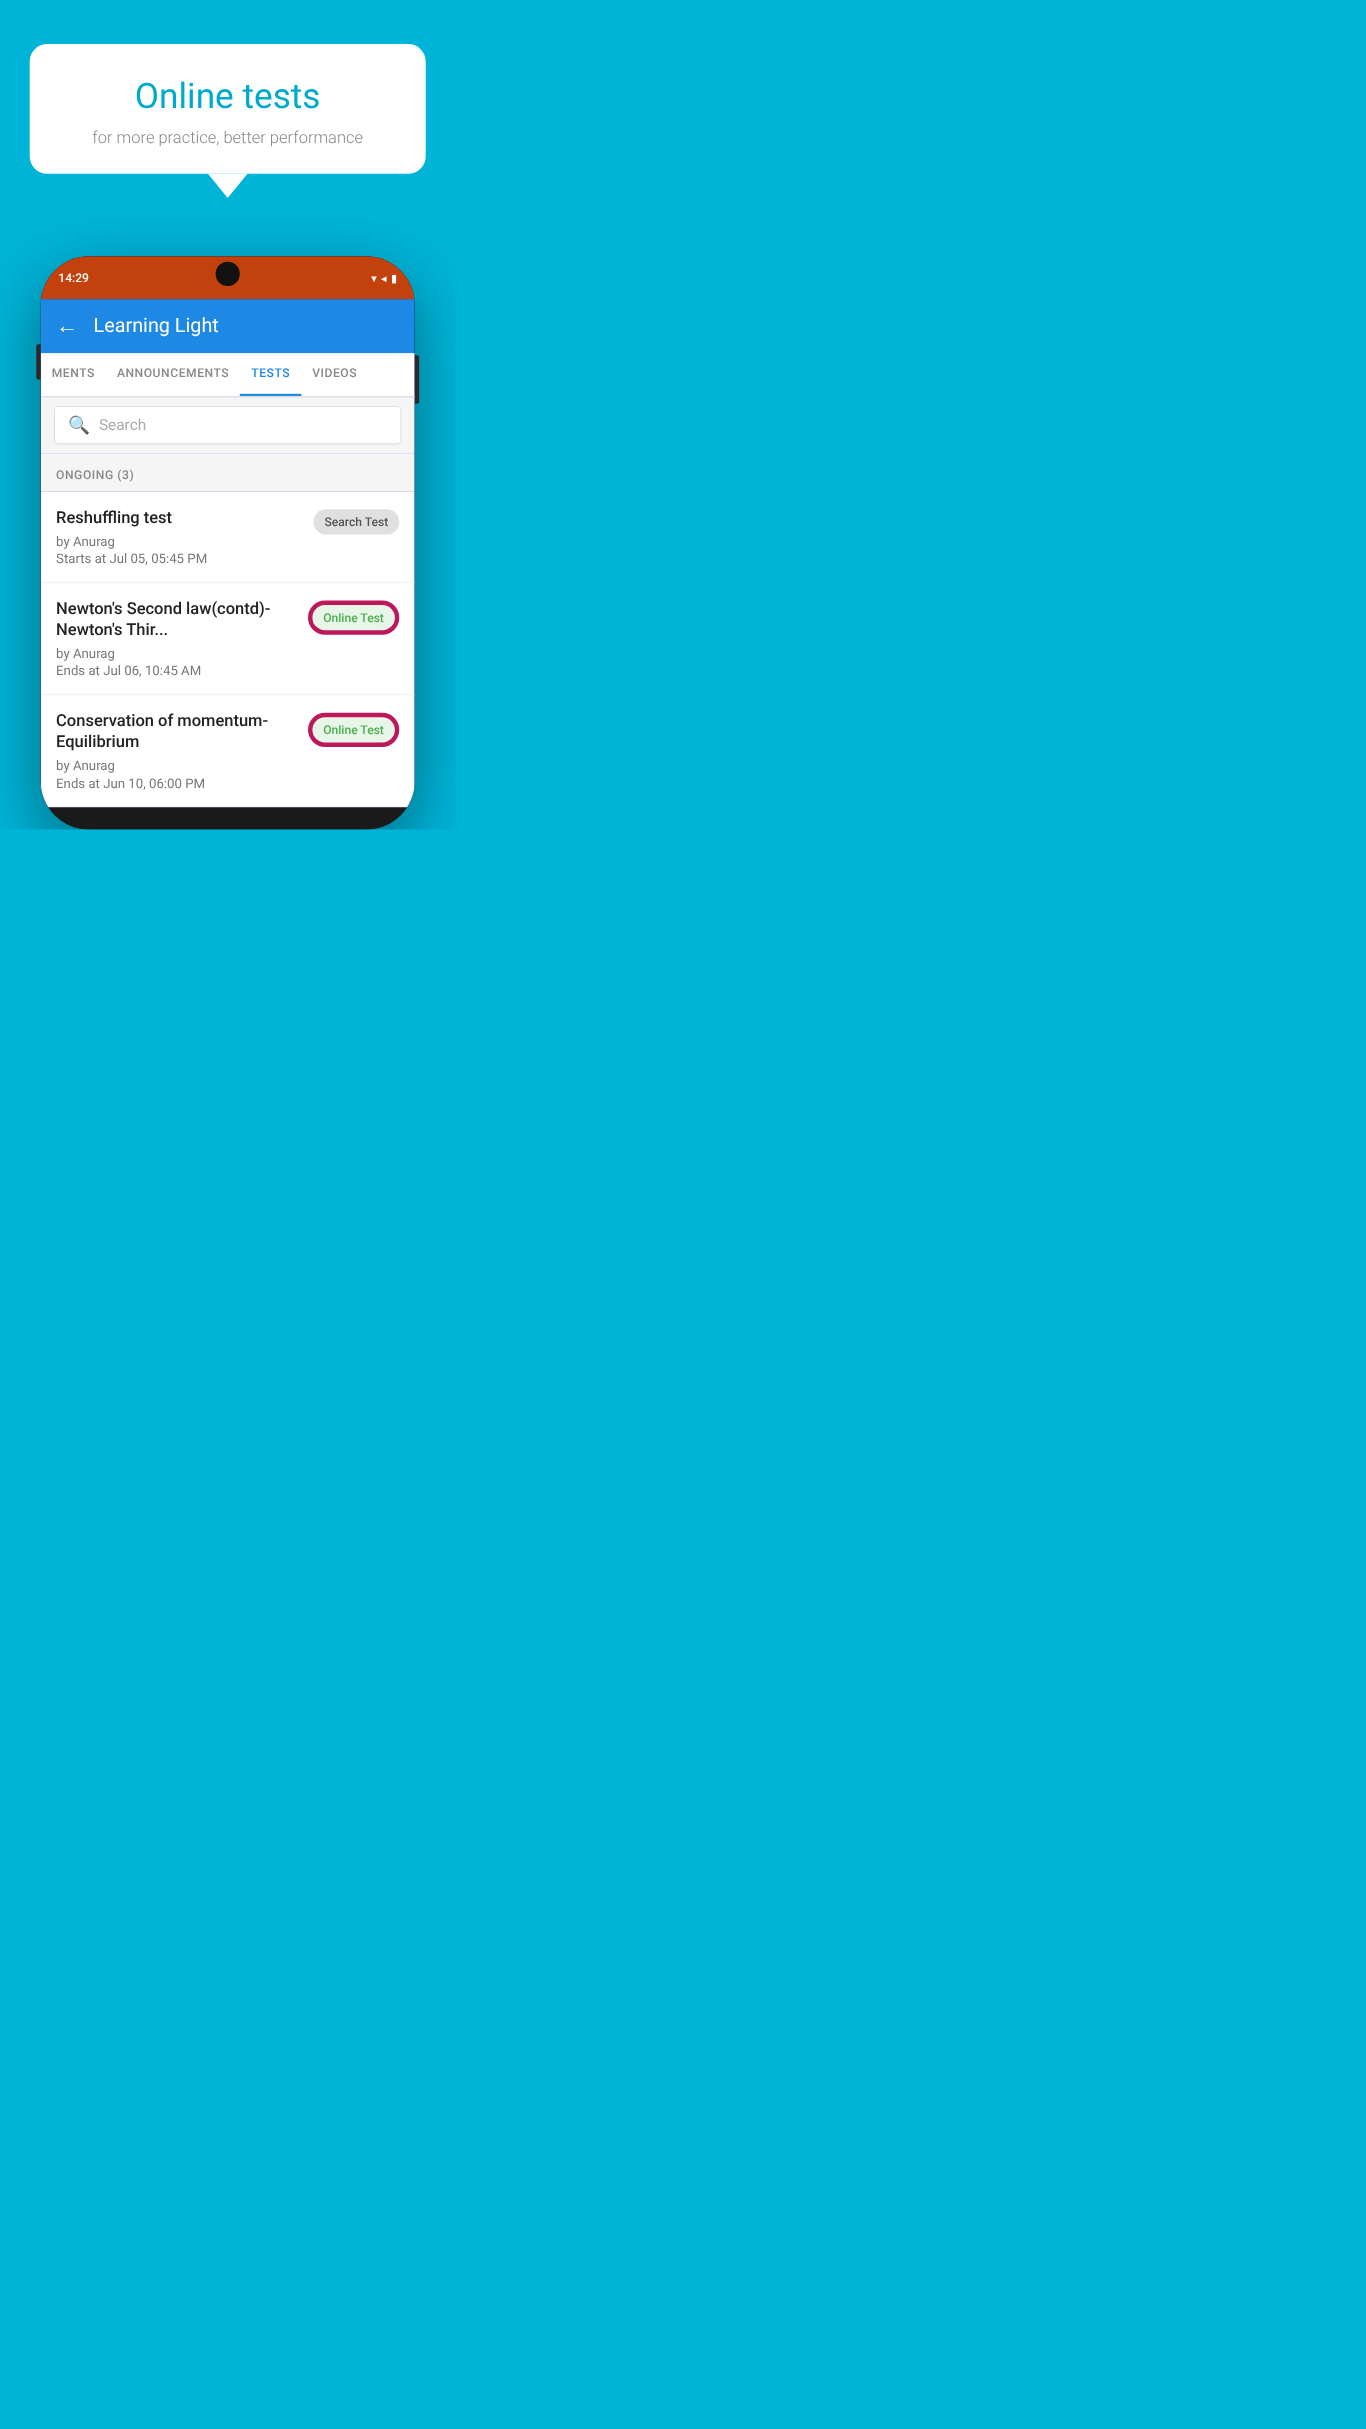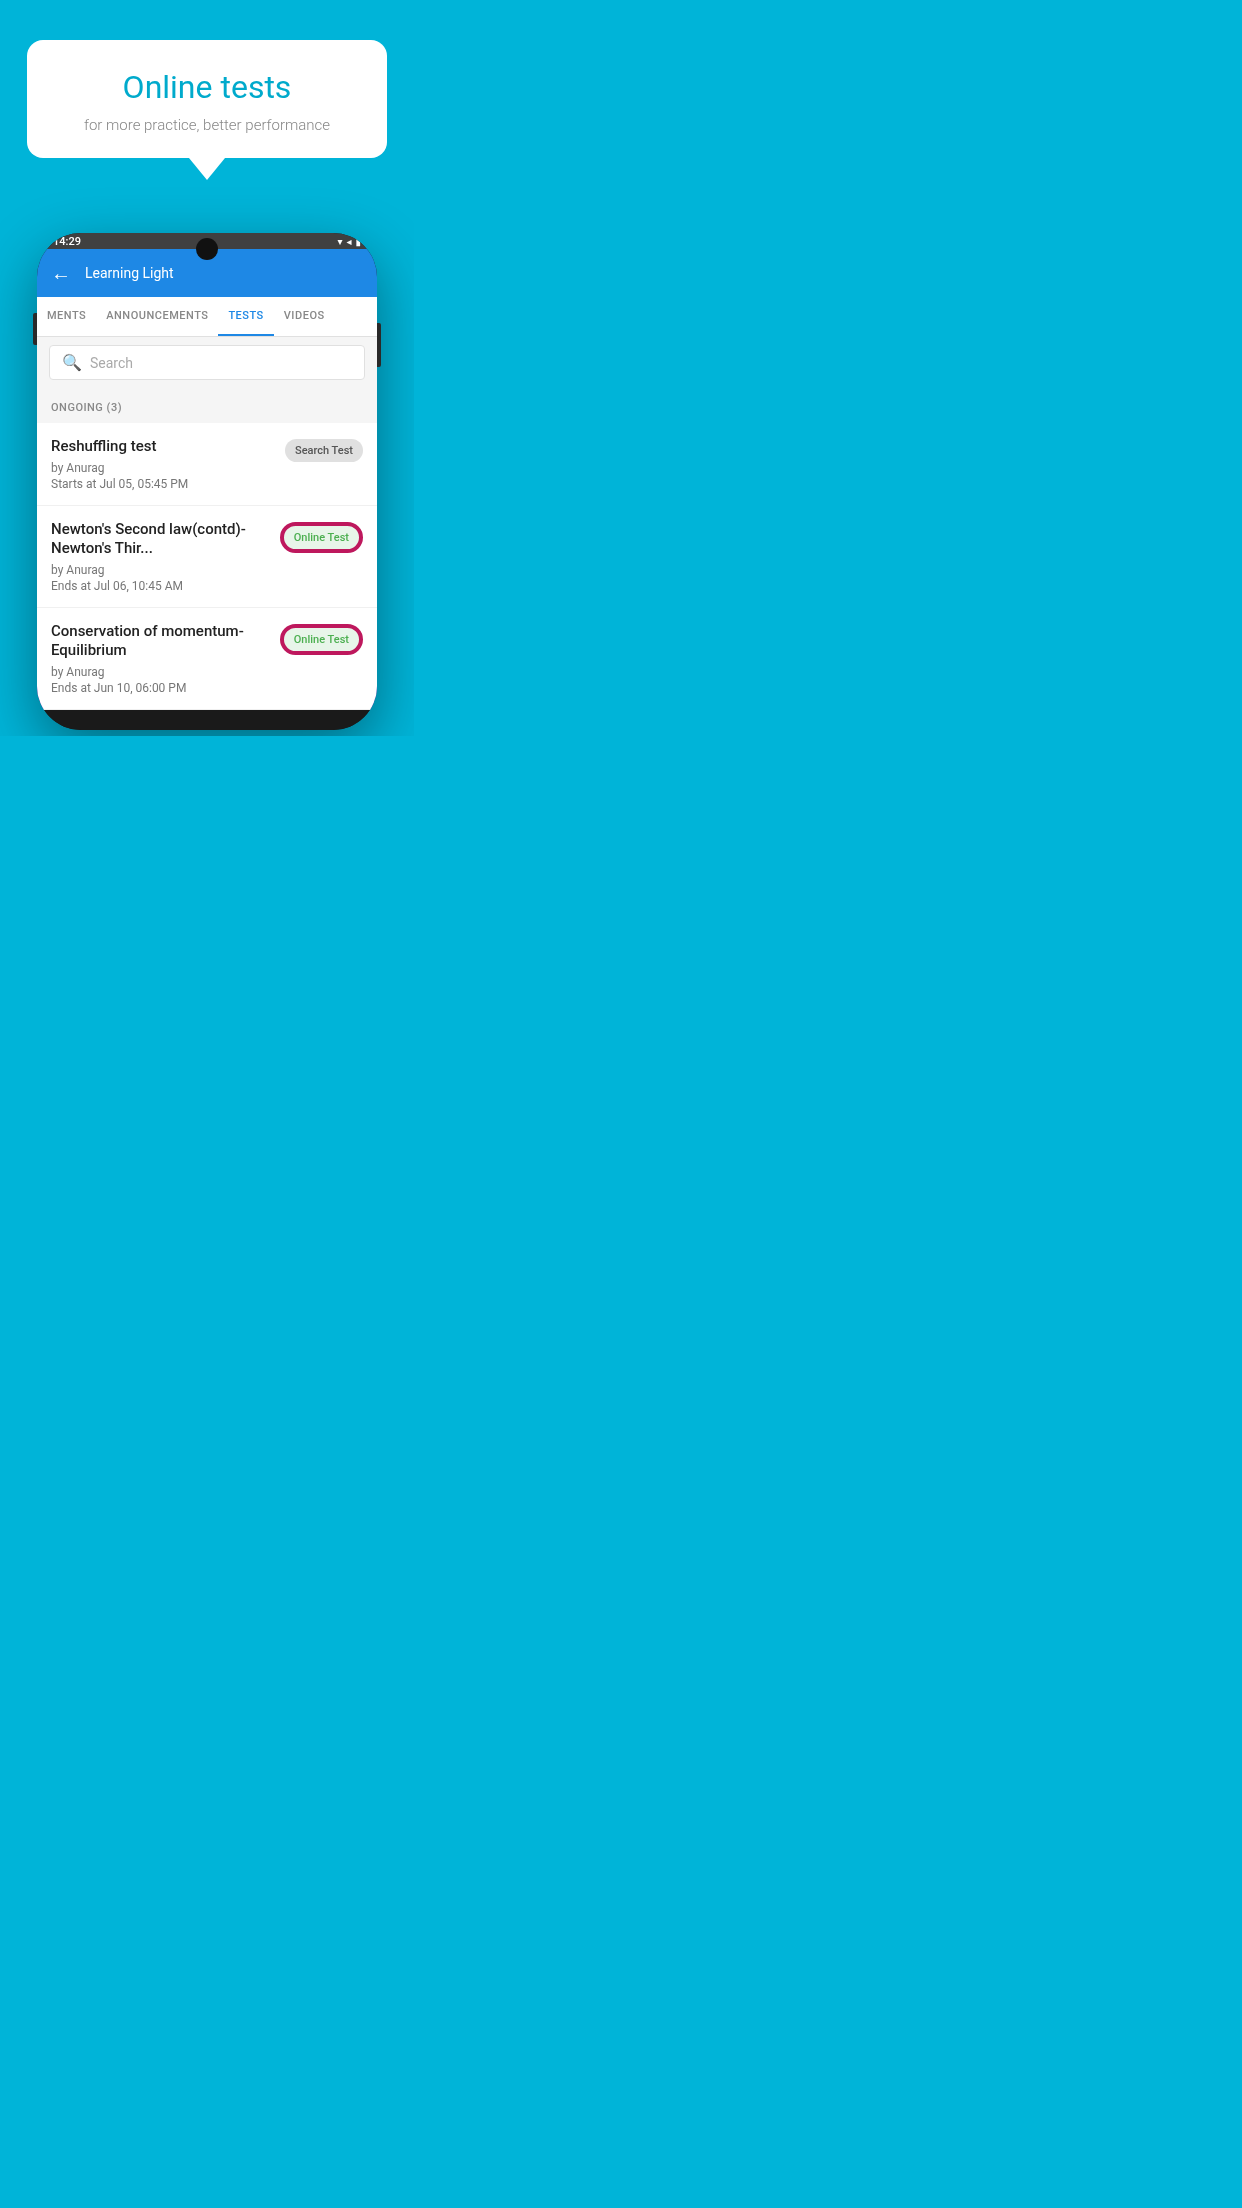--- a/index.html
+++ b/index.html
@@ -69,22 +69,22 @@
     .phone-frame {
       background: #1a1a1a;
       border-radius: 44px;
       padding: 0;
       position: relative;
       overflow: hidden;
       box-shadow: 0 20px 60px rgba(0,0,0,0.4);
     }
 
     .phone-notch-area {
-      background: #404040;
-      height: 16px;
+      background: #c2410c;
+      height: 39px;
       display: flex;
       align-items: center;
       justify-content: space-between;
       padding: 0 16px;
       border-radius: 44px 44px 0 0;
     }
 
     .status-time {
       color: white;
       font-size: 11px;
@@ -127,21 +127,21 @@
     }
 
     .back-arrow {
       color: white;
       font-size: 20px;
       cursor: pointer;
     }
 
     .app-title {
       color: white;
-      font-size: 14px;
+      font-size: 18px;
       font-weight: 400;
     }
 
     .tab-bar {
       display: flex;
       background: white;
       border-bottom: 1px solid #e0e0e0;
       overflow-x: auto;
     }
 

